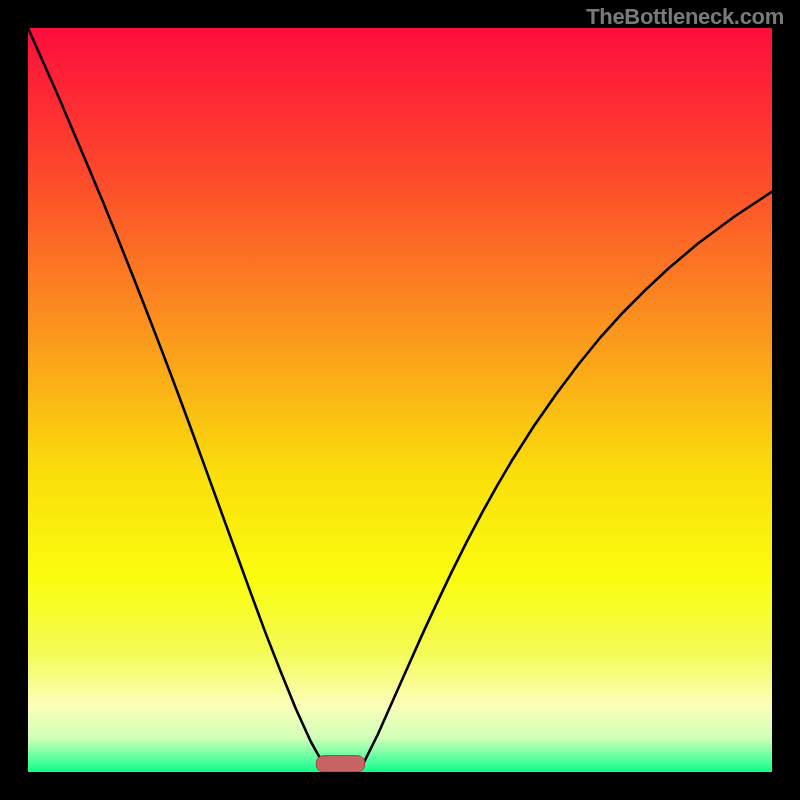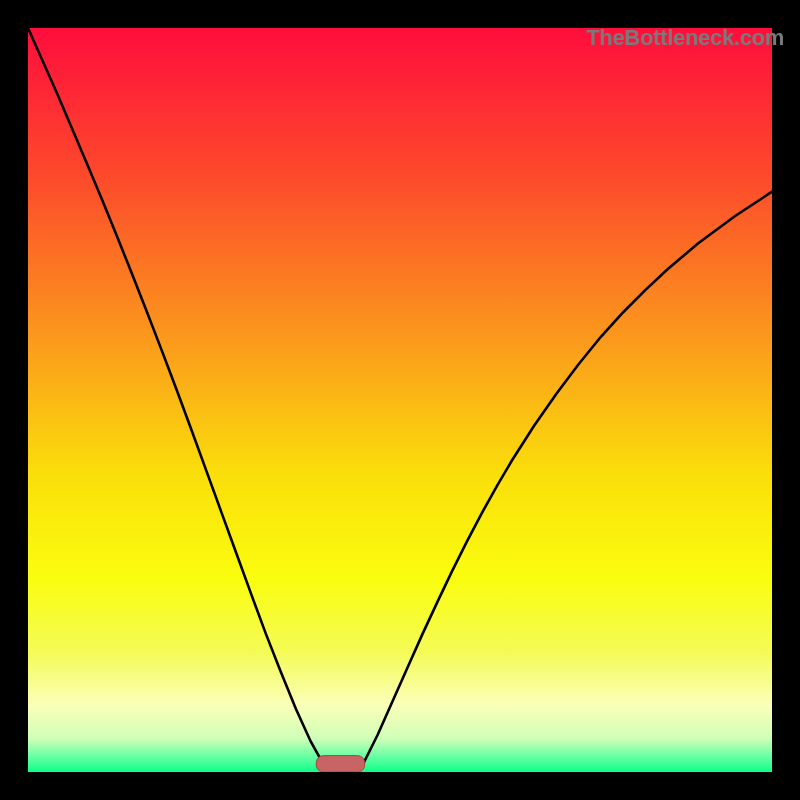--- a/index.html
+++ b/index.html
@@ -28,21 +28,20 @@
   }
   .watermark {
     position: absolute;
     top: 4px;
     right: 16px;
     color: #7a7a7a;
     font-size: 22px;
     font-weight: 600;
     letter-spacing: -0.3px;
     user-select: none;
-    margin-top: 21px;
   }
 </style>
 </head>
 <body>
 
 <div class="frame">
   <svg class="plot" viewBox="0 0 744 744" preserveAspectRatio="none">
     <defs>
       <linearGradient id="bg-grad" x1="0" y1="0" x2="0" y2="1">
       <stop offset="0.00%" stop-color="#fe0d3c"></stop>

